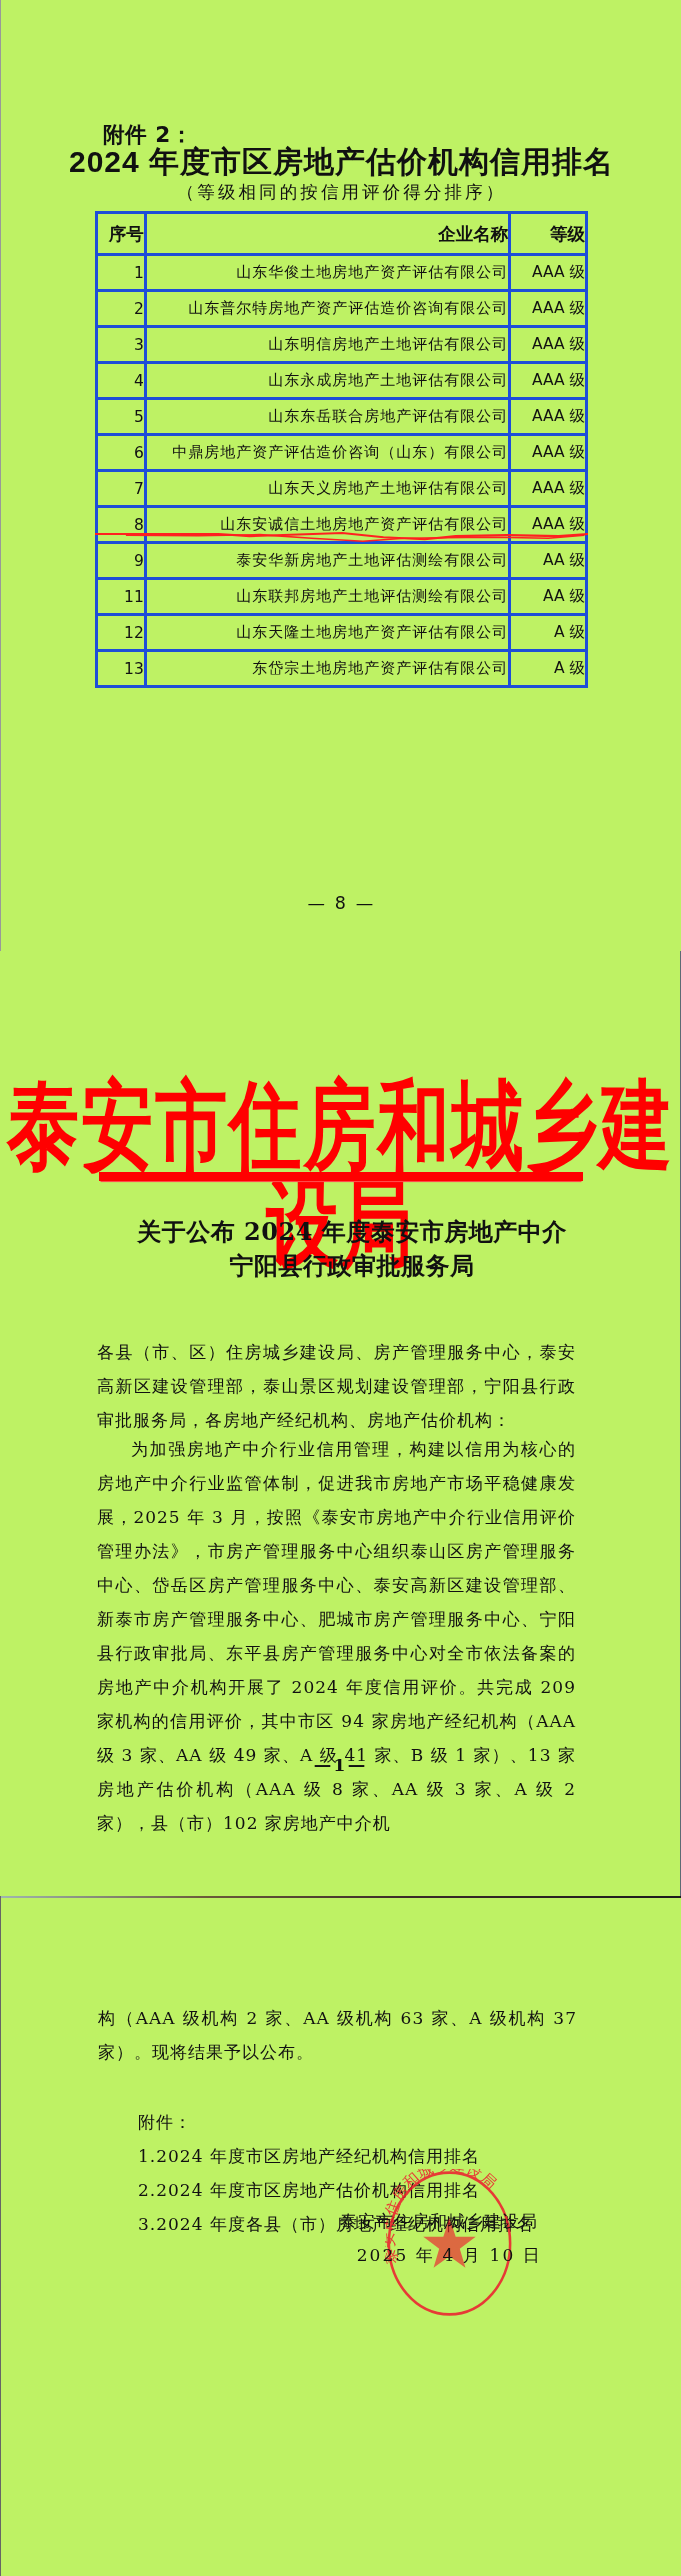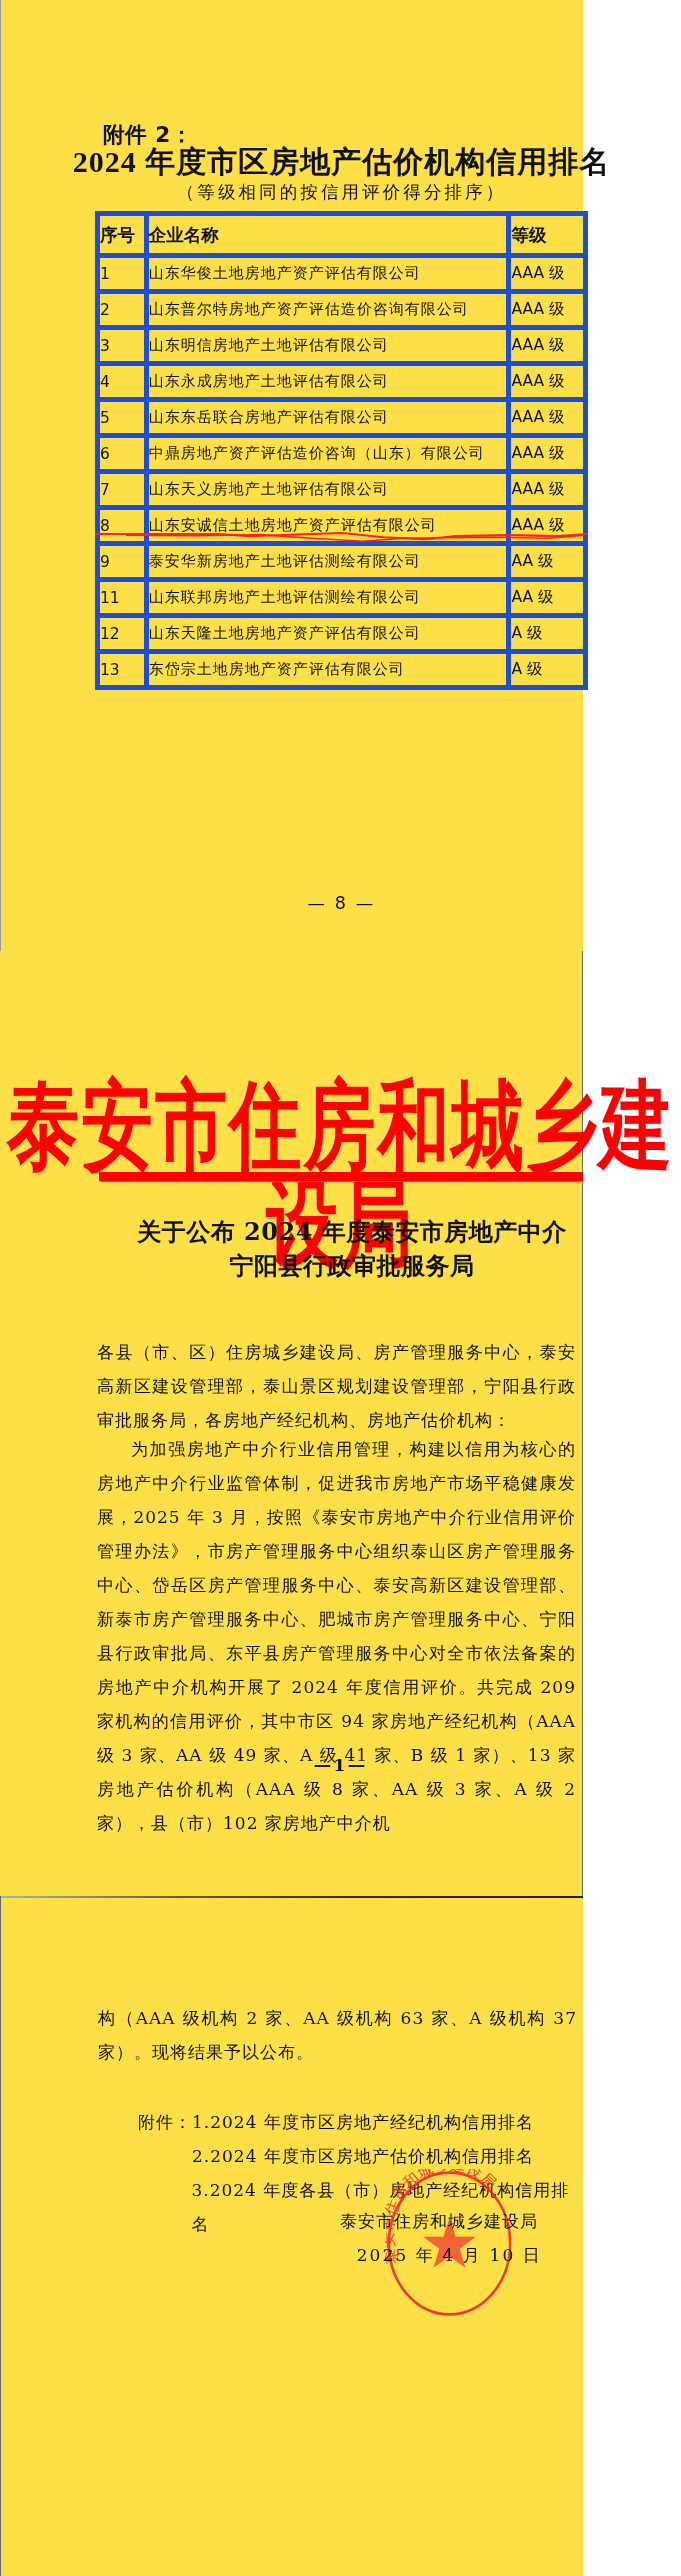--- a/index.html
+++ b/index.html
@@ -1,31 +1,31 @@
 <!DOCTYPE html>
 <html style="font-size:8.2px"><head>
 <meta charset="utf-8">
 <style>
   * { box-sizing: border-box; margin: 0; padding: 0; }
   html, body { width: 681px; background: #ffffff; }
   body { position: relative; height: 2846px; overflow: hidden; color: #111; font-family: "DejaVu Sans", sans-serif; }
 
-  .page { position: absolute; left: 0; width: 583px; background: #fde047; }
+  .page { position: absolute; left: 0; width: 681px; background: #bef264; }
   .page-1 { top: 0; height: 951px; border-left: 0.5px solid #999; }
   .page-2 { top: 951px; height: 945px; border-right: 1px solid #5c6b73; }
   .page-3 { top: 1896px; height: 951px; border-left: 0.5px solid #666; }
   .page-3 .top-rule { position: absolute; left: 0; right: 0; top: 0; height: 2.1px; background: linear-gradient(90deg, #9fb6b0 0%, #6b5b3a 30%, #3b2b28 60%, #1c1c1c 100%); }
 
   
   .annex-label { position: absolute; left: 102px; top: 120px; font-size: 21.6px; font-weight: bold; letter-spacing: 0.5px; font-family: "DejaVu Sans", sans-serif; }
-  .annex-title { position: absolute; left: 0; width: 681px; top: 142px; text-align: center; font-size: 30px; font-weight: bold; letter-spacing: 1px; font-family: Liberation Serif, serif; }
+  .annex-title { position: absolute; left: 0; width: 681px; top: 142px; text-align: center; font-size: 30px; font-weight: bold; letter-spacing: 1px; font-family: Liberation Sans, sans-serif; }
   .annex-subtitle { position: absolute; left: 0; width: 681px; top: 180px; text-align: center; font-size: 17.5px; letter-spacing: 3.1px; font-family: "DejaVu Sans", sans-serif; }
 
   table.ranking { position: absolute; left: 94px; top: 211px; width: 493px; border-collapse: collapse; font-family: "DejaVu Sans", sans-serif; }
-  table.ranking th, table.ranking td { border: 5px solid #1d4ed8; text-align: left; vertical-align: middle; }
+  table.ranking th, table.ranking td { border: 3px solid #1d4ed8; text-align: right; vertical-align: middle; }
   table.ranking th { height: 42px; font-size: 17.5px; font-weight: bold; }
   table.ranking td { height: 36px; font-size: 15px; letter-spacing: 1px; }
   table.ranking col.c-no { width: 49px; }
   table.ranking col.c-name { width: 367px; }
   table.ranking col.c-grade { width: 77px; }
   table.ranking td.no { font-size: 15.5px; letter-spacing: 0; }
   table.ranking td.grade { font-size: 15.5px; letter-spacing: 0; }
 
   .red-scribble { position: absolute; left: 94px; top: 531px; width: 493px; height: 13.4px; pointer-events: none; }
 
@@ -40,21 +40,21 @@
   .notice-title.l2 { top: 298px; }
 
   .body-text { position: absolute; left: 97px; width: 479px; font-size: 17px; line-height: 34px; font-family: "DejaVu Serif", serif; text-align: justify; text-align-last: left; letter-spacing: 1px; }
   .addressee { top: 384px; }
   .main-para { top: 481px; text-indent: 34px; }
   .page-2 .page-num { top: 804px; font-family: "DejaVu Serif", serif; font-weight: bold; }
 
   
   .cont-para { top: 105px; }
   .attachments { position: absolute; left: 137px; top: 209px; font-size: 17px; line-height: 34px; font-family: "DejaVu Serif", serif; letter-spacing: 1px; }
-  .attachments .row { display: flex; }
+  .attachments .row { display: flex; flex-direction: column; }
   .attachments .lbl { width: 54px; }
   .signature { position: absolute; left: 335px; top: 308px; width: 206px; font-size: 17px; font-family: "DejaVu Serif", serif; text-align: center; line-height: 34px; letter-spacing: 1px; }
   .signature .date { margin-left: 20.6px; letter-spacing: 2.1px; }
   .seal { position: absolute; left: 384px; top: 273px; width: 129px; height: 149px; pointer-events: none; opacity: 0.85; }
 </style>
 </head>
 <body>
 
 <section class="page page-1">
   <div class="annex-label">附件 2：</div>

